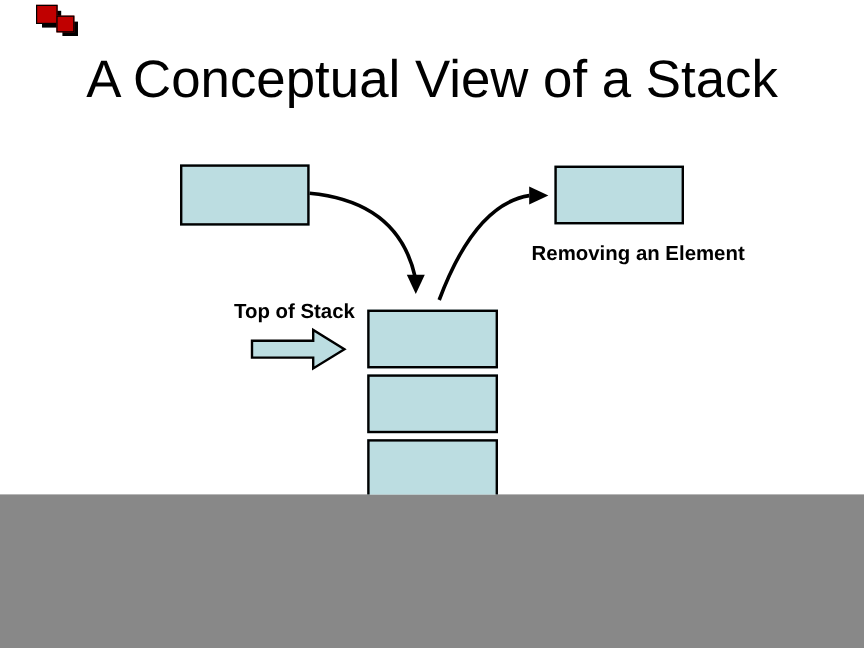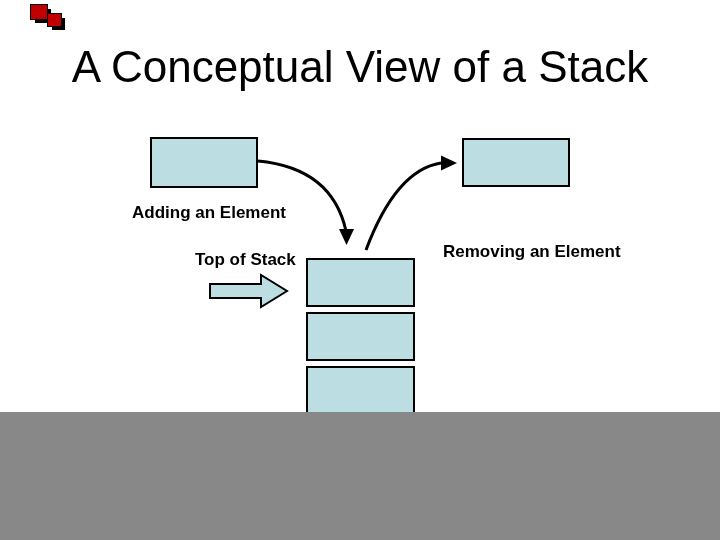--- a/index.html
+++ b/index.html
@@ -26,21 +26,21 @@
     color:var(--ink,#000);
     white-space:nowrap;
   }
 
   .box{position:absolute;background:var(--box-fill,#bcdde1);border:2px solid var(--box-border,#000);}
   .adding-box{left:150px;top:137px;width:104px;height:47px;}
   .removing-box{left:462px;top:138px;width:104px;height:45px;}
 
   .label{position:absolute;font-weight:bold;font-size:17px;color:var(--ink,#000);white-space:nowrap;}
   .label-adding{left:132px;top:203px;}
-  .label-removing{left:443px;top:202px;margin-top:40px;}
+  .label-removing{left:443px;top:202px;}
   .label-topstack{left:195px;top:250px;text-align:center;}
 
   .stack{position:absolute;left:306px;top:258px;display:flex;flex-direction:column;gap:5px;}
   .cell{width:105px;height:45px;background:var(--box-fill,#bcdde1);border:2px solid var(--box-border,#000);}
 
   .arrow-layer{position:absolute;left:0;top:0;width:720px;height:540px;pointer-events:none;}
   .arrow-path{fill:none;stroke:var(--ink,#000);stroke-width:3;}
   .arrow-head{fill:var(--ink,#000);stroke:none;}
   .block-arrow{fill:var(--box-fill,#bcdde1);stroke:var(--ink,#000);stroke-width:2;}
 
@@ -56,21 +56,20 @@
     <div class="corner-sq corner-red-1"></div>
     <div class="corner-sq corner-shadow-2"></div>
     <div class="corner-sq corner-red-2"></div>
   </div>
 
   <div class="title">A Conceptual View of a Stack</div>
 
   <div class="box adding-box"></div>
   <div class="box removing-box"></div>
 
-  <div class="label label-adding">Adding an Element</div>
   <div class="label label-removing">Removing an Element</div>
   <div class="label label-topstack">Top of Stack</div>
 
   <svg class="arrow-layer" viewBox="0 0 720 540">
     <g>
       <path class="arrow-path" d="M 258 161 Q 332 168 346 231"></path>
       <polygon class="arrow-head" points="339,229 354,229 346.5,245"></polygon>
     </g>
     <g>
       <path class="arrow-path" d="M 366 250 Q 396 170 441 163"></path>

